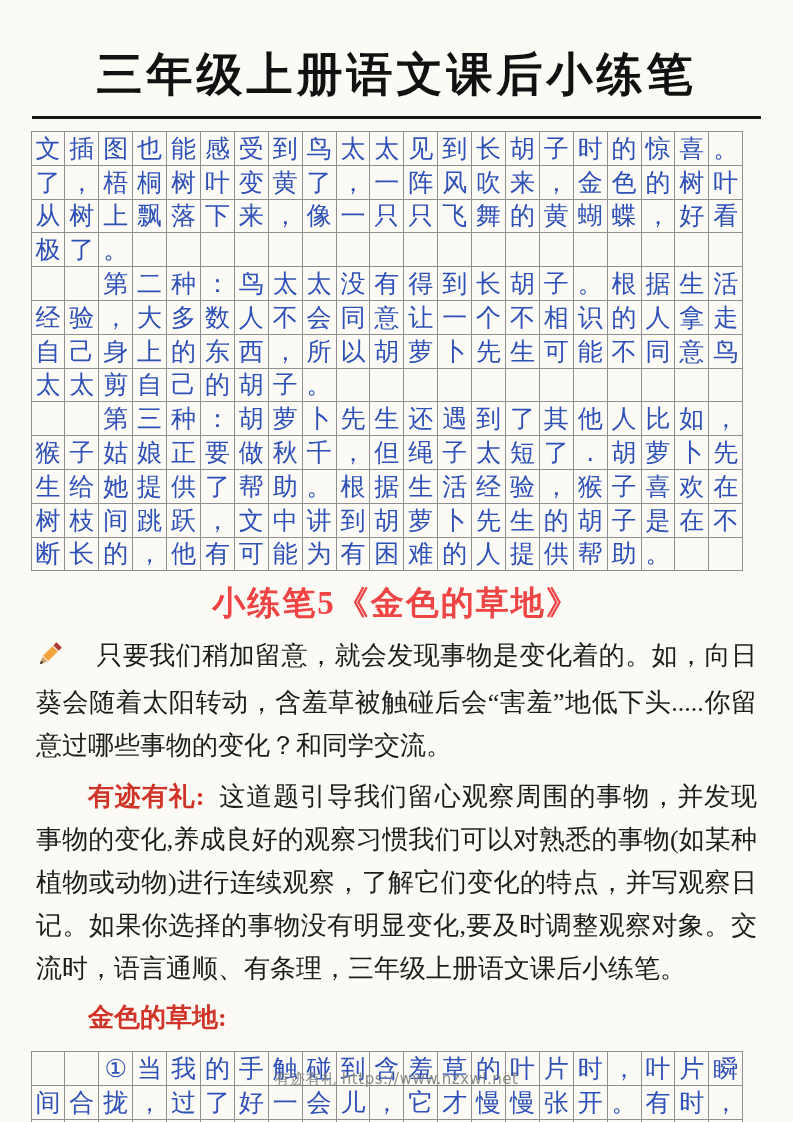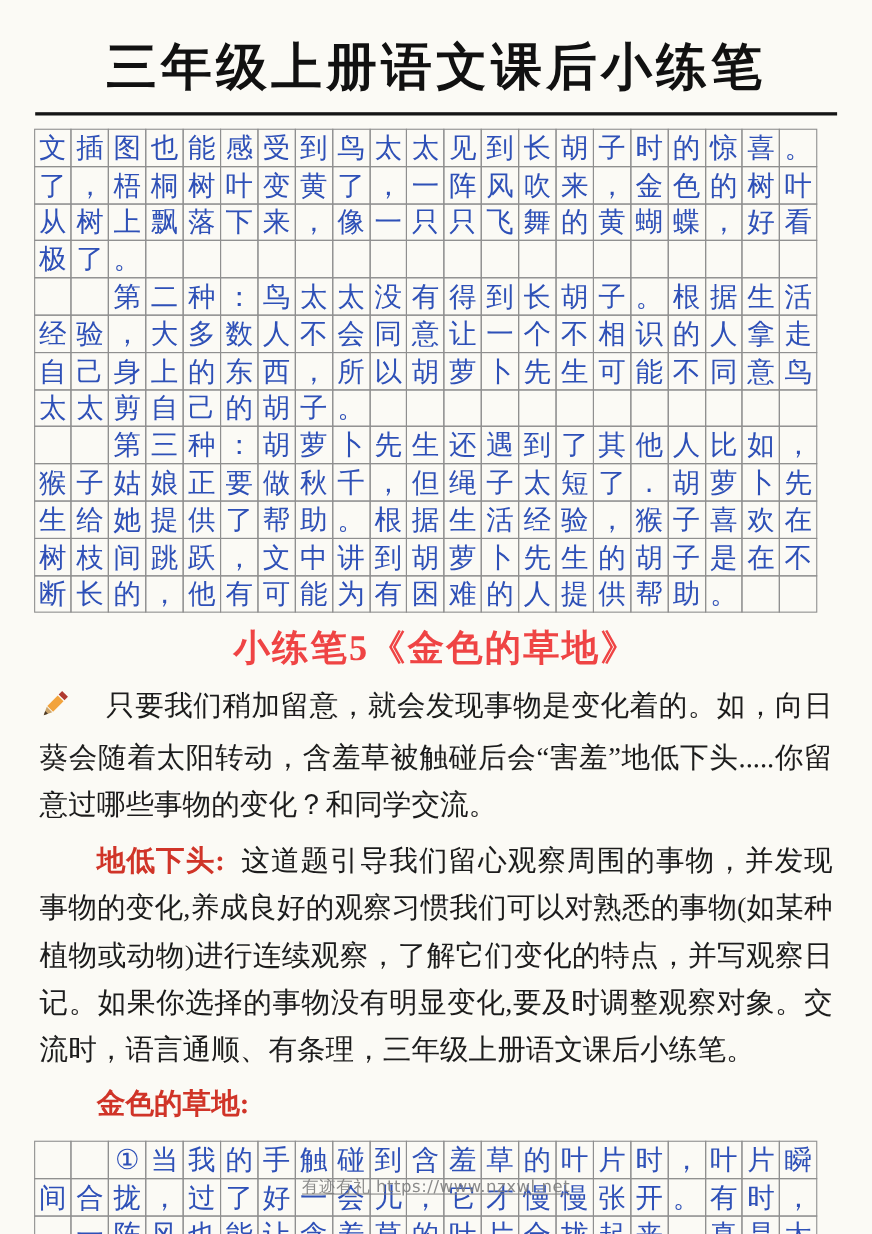--- a/index.html
+++ b/index.html
@@ -8,21 +8,21 @@
     position:relative;
     width:793px;height:1122px;
     margin:0 auto;
     background:#fbfaf5;
     overflow:hidden;
     font-family:"Liberation Serif", serif;
     color:#1c1c1c;
   }
   .page-title{
     margin:0;
-    padding-top:30px;
+    padding-top:44px;
     text-align:center;
     font-size:46px;
     font-weight:bold;
     letter-spacing:4px;
     color:#111;
   }
   .title-rule{
     border:none;
     border-top:3px solid #151515;
     margin:10px 32px 0 32px;
@@ -406,21 +406,21 @@
   <div class="para">
     <span class="pencil-wrap"><svg width="30" height="30" viewBox="0 0 24 24">
       <polygon points="3,21 5.2,14.8 9.2,18.8" fill="#caa36a"></polygon>
       <polygon points="3,21 4.1,17.9 6.1,19.9" fill="#4a3a2a"></polygon>
       <polygon points="5.6,14.2 9.8,18.4 17.4,10.8 13.2,6.6" fill="#f2a33c"></polygon>
       <polygon points="13.9,5.9 18.1,10.1 20.6,7.6 16.4,3.4" fill="#b03a30"></polygon>
     </svg></span><span>只要我们稍加留意，就会发现事物是变化着的。如，向日葵会随着太阳转动，含羞草被触碰后会“害羞”地低下头.....你留意过哪些事物的变化？和同学交流。</span>
   </div>
 
   <div class="para indent">
-    <span class="red-label">地低下头:</span><span>这道题引导我们留心观察周围的事物，并发现事物的变化,养成良好的观察习惯我们可以对熟悉的事物(如某种植物或动物)进行连续观察，了解它们变化的特点，并写观察日记。如果你选择的事物没有明显变化,要及时调整观察对象。交流时，语言通顺、有条理，三年级上册语文课后小练笔。</span>
+    <span class="red-label">有迹有礼:</span><span>这道题引导我们留心观察周围的事物，并发现事物的变化,养成良好的观察习惯我们可以对熟悉的事物(如某种植物或动物)进行连续观察，了解它们变化的特点，并写观察日记。如果你选择的事物没有明显变化,要及时调整观察对象。交流时，语言通顺、有条理，三年级上册语文课后小练笔。</span>
   </div>
 
   <div class="sample-label-line">
     <span class="red-label">金色的草地:</span>
   </div>
 
   <div class="grid">
       <div class="grid-row">
         <span class="grid-cell"></span>
         <span class="grid-cell"></span>

